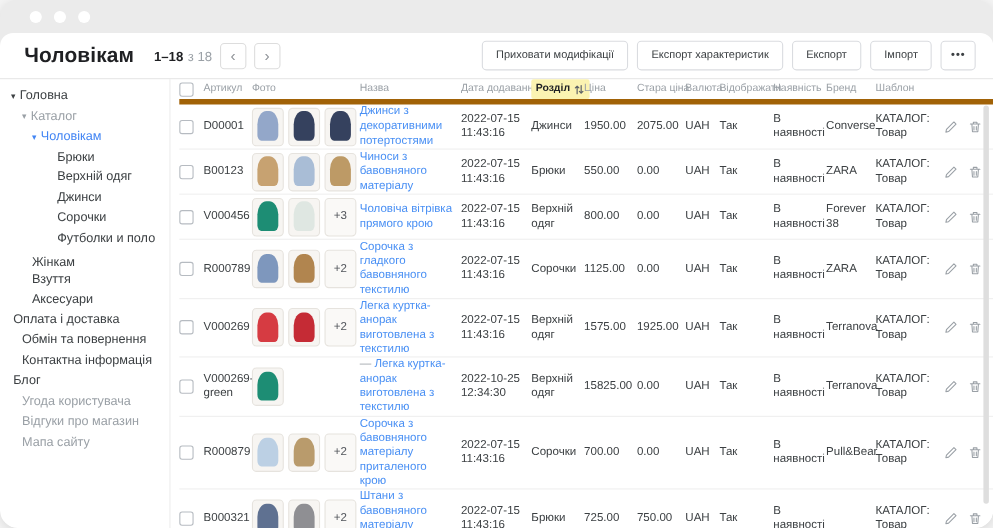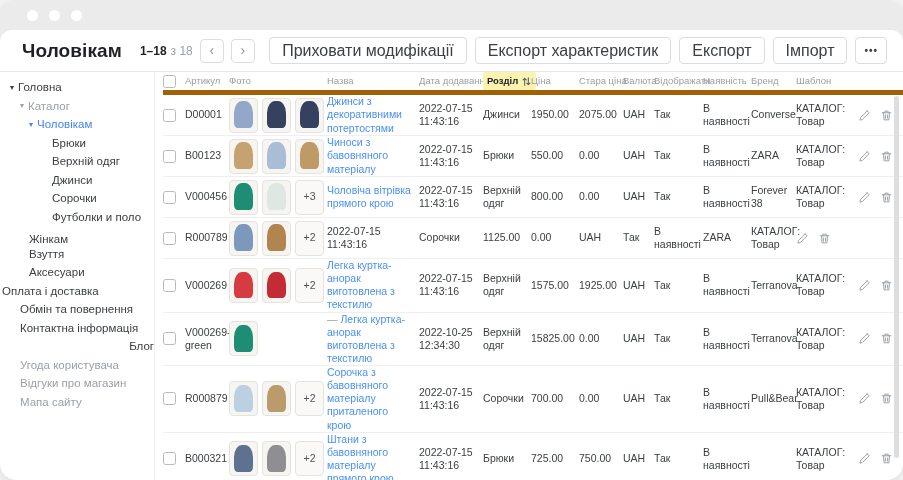--- a/index.html
+++ b/index.html
@@ -15,21 +15,21 @@
   .content{position:absolute;top:30px;left:0;right:0;bottom:0;background:#fff;border-radius:12px 12px 16px 16px;display:flex;flex-direction:column;overflow:hidden}
   
   .page-header{flex:0 0 42px;display:flex;align-items:center;padding:0 16px 0 22px;border-bottom:1px solid #e7e7e7}
   .title{font-size:19px;font-weight:700;color:#1f2023;margin-right:18px;letter-spacing:.1px}
   .pag{display:flex;align-items:baseline;gap:4px;font-size:12px}
   .pag .range{font-weight:700;color:#1f2023}
   .pag .of{color:#9aa0a6}
   .navbtn{width:24px;height:24px;border:1px solid #ddd;border-radius:4px;background:#fff;color:#8f9398;font-size:14px;line-height:1;margin-left:7px;cursor:pointer;display:flex;align-items:center;justify-content:center;padding:0 0 2px 0}
   .spacer{flex:1}
   .hdr-actions{display:flex;align-items:center}
-  .btn{height:27px;padding:0 12px;border:1px solid #dadce0;border-radius:4px;background:#fff;font-size:16px;color:#3c4043;display:flex;align-items:center;margin-left:8px;white-space:nowrap;cursor:pointer;font-family:inherit}
+  .btn{height:27px;padding:0 12px;border:1px solid #dadce0;border-radius:4px;background:#fff;font-size:10px;color:#3c4043;display:flex;align-items:center;margin-left:8px;white-space:nowrap;cursor:pointer;font-family:inherit}
   .btn.primary{background:var(--accent);border-color:var(--accent);color:#fff}
   .btn.icon{padding:0 8px;font-weight:700;letter-spacing:1px;font-size:10px}
   
   .main{flex:1;display:flex;min-height:0}
   .sidebar{width:155px;flex:0 0 155px;border-right:1px solid #ededed;padding-top:6px;font-size:11.5px;overflow:hidden}
   .sb-item{height:18.5px;display:flex;align-items:center;color:#3c4043;cursor:pointer;white-space:nowrap}
   .sb-item .chev{margin-right:4px;font-size:8px;color:inherit}
   .sb-item.st-muted{color:#9aa0a6}
   .sb-item.st-active{color:var(--accent)}
   
@@ -111,30 +111,30 @@
           </div>
           <div class="sb-item st-normal" style="padding-left: 29px; align-items: flex-end;">
             <span>Жінкам</span>
           </div>
           <div class="sb-item st-normal" style="padding-left: 29px;">
             <span>Взуття</span>
           </div>
           <div class="sb-item st-normal" style="padding-left: 29px;">
             <span>Аксесуари</span>
           </div>
-          <div class="sb-item st-normal" style="padding-left: 2px;">
+          <div class="sb-item st-normal" style="padding-left: 12px;">
             <span>Оплата і доставка</span>
           </div>
           <div class="sb-item st-normal" style="padding-left: 20px;">
             <span>Обмін та повернення</span>
           </div>
           <div class="sb-item st-normal" style="padding-left: 20px;">
             <span>Контактна інформація</span>
           </div>
-          <div class="sb-item st-normal" style="padding-left: 32px; justify-content: flex-end;">
+          <div class="sb-item st-normal" style="padding-left: 12px;">
             <span>Блог</span>
           </div>
           <div class="sb-item st-muted" style="padding-left: 20px;">
             <span>Угода користувача</span>
           </div>
           <div class="sb-item st-muted" style="padding-left: 20px;">
             <span>Відгуки про магазин</span>
           </div>
           <div class="sb-item st-muted" style="padding-left: 20px;">
             <span>Мапа сайту</span>
@@ -287,20 +287,21 @@
               <div class="c">R000789</div>
               <div class="c thumbs">
                 <div class="thumb">
                   <div class="garment" style="background: rgb(126, 151, 189);"></div>
                 </div>
                 <div class="thumb">
                   <div class="garment" style="background: rgb(177, 133, 79);"></div>
                 </div>
                 <div class="thumb badge">+2</div>
               </div>
+              <div class="c"><span class="name">Сорочка з гладкого бавовняного текстилю</span></div>
               <div class="c">2022-07-15 11:43:16</div>
               <div class="c">Сорочки</div>
               <div class="c">1125.00</div>
               <div class="c">0.00</div>
               <div class="c">UAH</div>
               <div class="c">Так</div>
               <div class="c">В наявності</div>
               <div class="c">ZARA</div>
               <div class="c">КАТАЛОГ: Товар</div>
               <div class="c actions">

